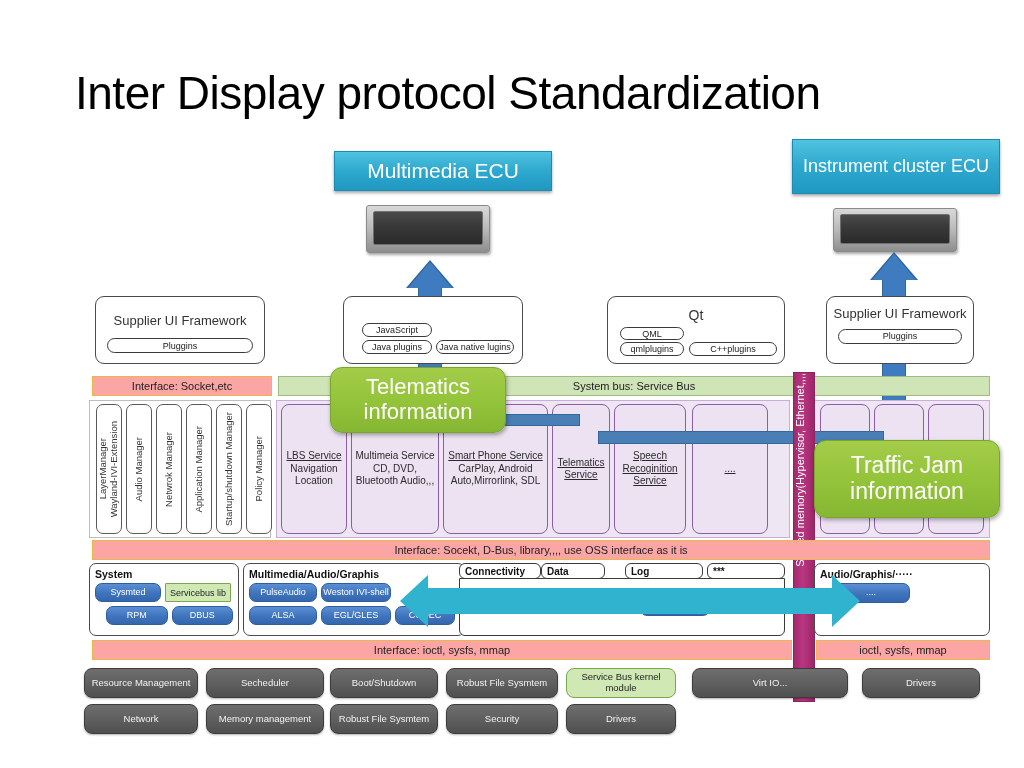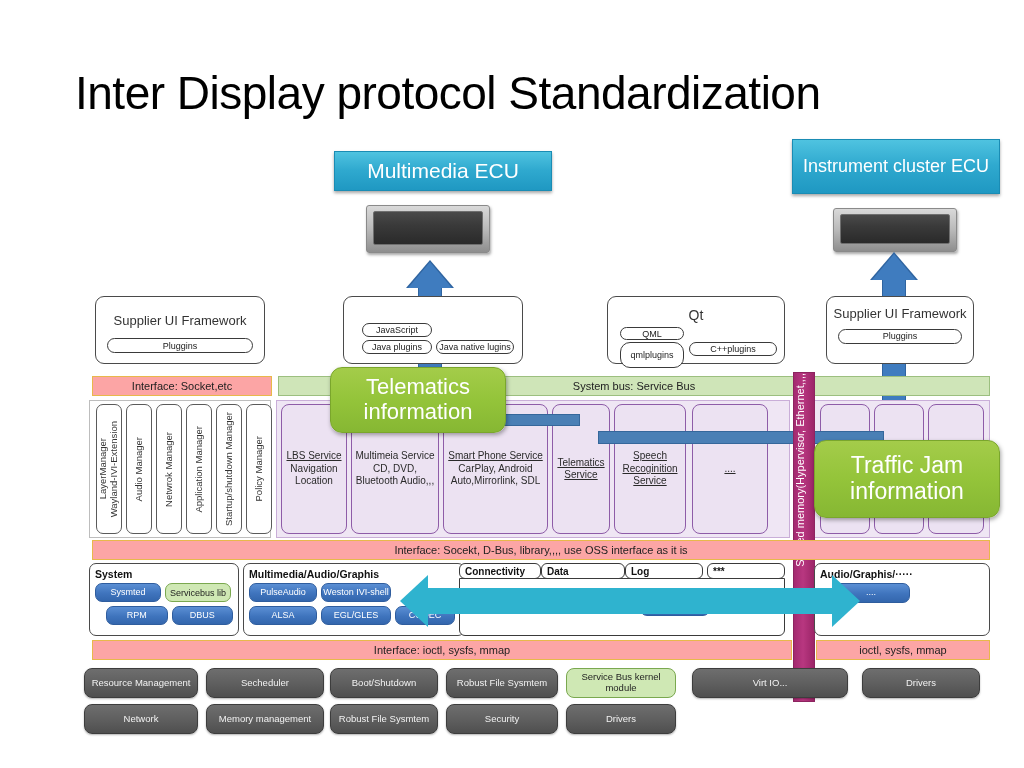--- a/index.html
+++ b/index.html
@@ -119,21 +119,21 @@
   }
   .mwtitle { font-size: 10.5px; font-weight: bold; color: #111; margin-bottom: 3px; }
   .bluechip {
     background: linear-gradient(180deg,#5b8fd4 0%,#3f74bd 55%,#3366ad 100%);
     border: 1px solid #2f5d9e; border-radius: 7px;
     color: #fff; font-size: 9px; text-align: center;
     display: flex; align-items: center; justify-content: center;
     line-height: 1.1;
   }
   .greenchip {
-    background: #cfe8b4; border: 1px solid #7aa84f; border-radius: 7px;
+    background: #cfe8b4; border: 1px solid #7aa84f; border-radius: 1px;
     color: #1f1f1f; font-size: 9px; text-align: center;
     display: flex; align-items: center; justify-content: center;
   }
   .mwtab {
     background: #ffffff; border: 1px solid #3a3a3a; border-radius: 6px;
     font-size: 10px; font-weight: bold; color: #111;
     display: flex; align-items: center; padding-left: 5px;
   }
 
   
@@ -224,21 +224,21 @@
     <div style="display:flex; gap:4px; margin:3px 0 0 12px;">
       <div class="pill" style="width:70px; height:14px;">Java plugins</div>
       <div class="pill" style="width:78px; height:14px;">Java native lugins</div>
     </div>
   </div>
 
   <div class="abs fwbox" style="left:607px; top:296px; width:178px; height:68px;">
     <div class="fwtitle" style="font-size:14px; margin-top:4px;">Qt</div>
     <div class="pill" style="width:64px; height:13px; margin:4px 0 0 6px;">QML</div>
     <div style="display:flex; gap:5px; margin:2px 0 0 6px;">
-      <div class="pill" style="width:64px; height:26px;">qmlplugins</div>
+      <div class="pill" style="width:64px; height:14px;">qmlplugins</div>
       <div class="pill" style="width:88px; height:14px;">C++plugins</div>
     </div>
   </div>
 
   <div class="abs fwbox" style="left:826px; top:296px; width:148px; height:68px;">
     <div class="fwtitle" style="font-size:13px; margin-top:4px; line-height:1.12;">Supplier UI Framework</div>
     <div class="pill" style="margin:7px 5px 0 5px; height:15px;">Pluggins</div>
   </div>
 
   <div class="abs bar-yellow" style="left:92px; top:376px; width:180px; height:20px;">Interface: Socket,etc</div>
@@ -322,21 +322,21 @@
       <div class="bluechip" style="width:70px;height:19px;">Weston IVI-shell</div>
     </div>
     <div style="display:flex; gap:4px; margin-top:4px;">
       <div class="bluechip" style="width:68px;height:19px;">ALSA</div>
       <div class="bluechip" style="width:70px;height:19px;">EGL/GLES</div>
       <div class="bluechip" style="width:60px;height:19px;">CODEC</div>
     </div>
   </div>
 
   <div class="abs mwtab" style="left:459px; top:563px; width:82px; height:16px;">Connectivity</div>
-  <div class="abs mwtab" style="left:541px; top:563px; width:84px; height:16px;">Data</div>
+  <div class="abs mwtab" style="left:541px; top:563px; width:64px; height:16px;">Data</div>
   <div class="abs mwtab" style="left:625px; top:563px; width:78px; height:16px;">Log</div>
   <div class="abs mwtab" style="left:707px; top:563px; width:78px; height:16px;">***</div>
   <div class="abs" style="left:459px; top:578px; width:326px; height:58px; background:#fff; border:1px solid #3a3a3a; border-radius:0 0 6px 6px;"></div>
   <div class="abs bluechip" style="left:640px; top:597px; width:70px; height:19px;"></div>
 
   <div class="abs mwbox" style="left:814px; top:563px; width:176px; height:73px;">
     <div class="mwtitle">Audio/Graphis/·····</div>
     <div class="bluechip" style="width:78px;height:20px;margin-left:12px;">....</div>
   </div>
 

